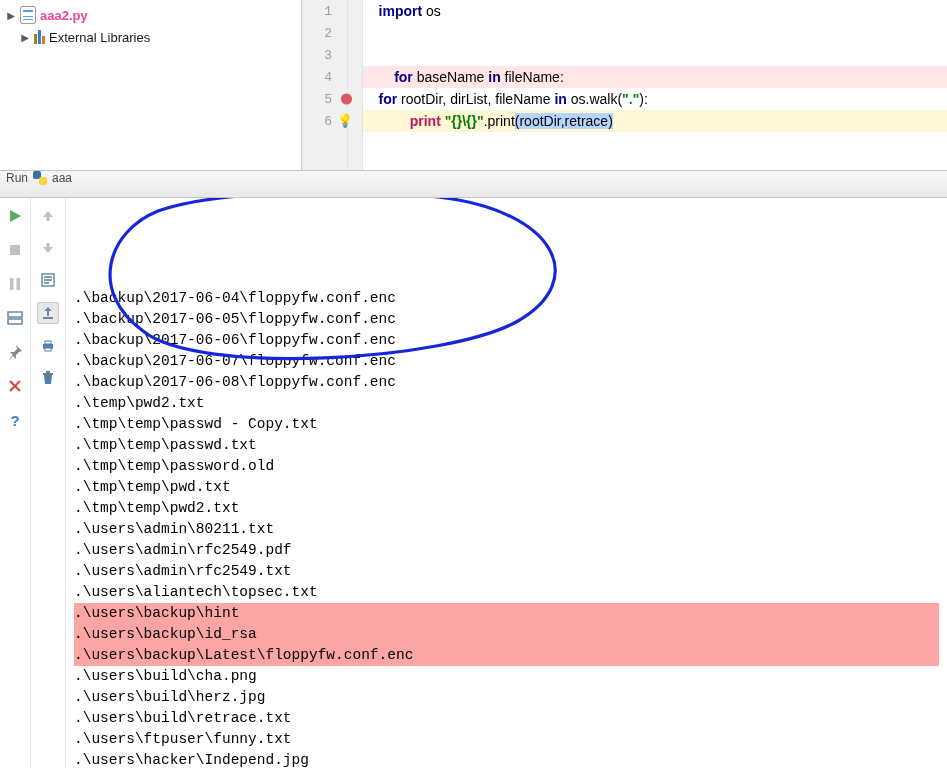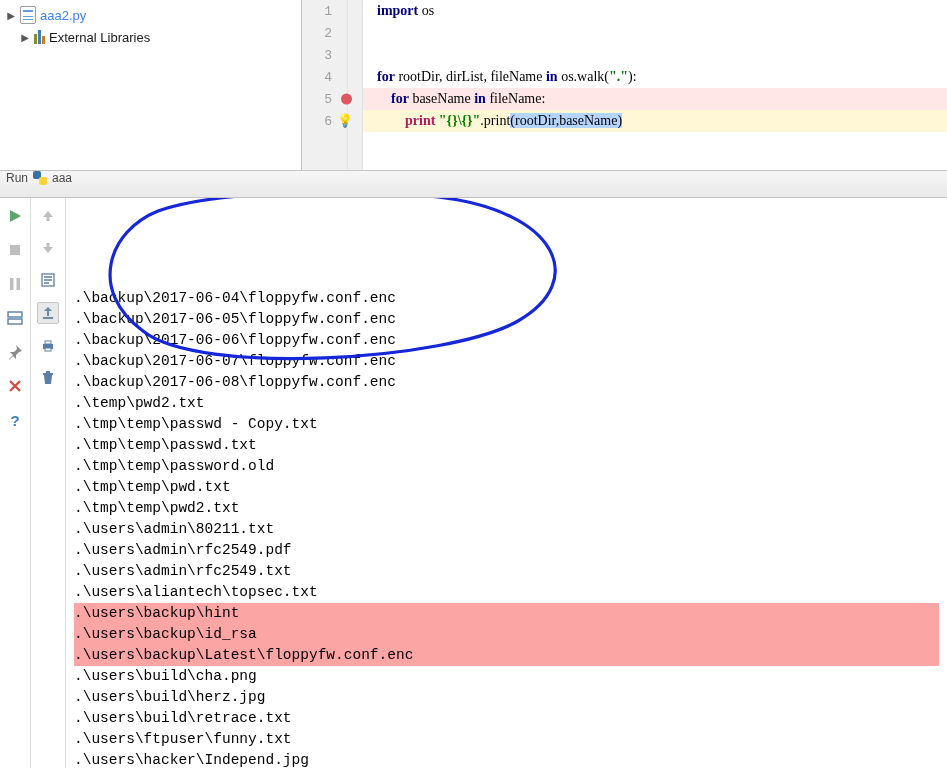--- a/index.html
+++ b/index.html
@@ -9,30 +9,30 @@
   .tree-row .arrow{width:10px;text-align:center;color:#595959;font-size:10px}
   .tree-row.indent{padding-left:20px}
   .file-icon{display:inline-block;width:14px;height:16px;background:#fff;border:1px solid #9d9d9d;border-radius:2px;position:relative}
   .file-icon:before{content:"";position:absolute;left:2px;right:2px;top:3px;border-top:2px solid #5f9de6;border-bottom:4px double #5f9de6;height:4px}
   .lib-icon{display:inline-flex;gap:1px;align-items:flex-end;height:14px}
   .lib-icon span{width:3px;background:currentColor}
   .lib-icon .b1{height:10px;color:#8a8a2a}
   .lib-icon .b2{height:14px;color:#3e7fc1}
   .lib-icon .b3{height:8px;color:#d07a2a}
   .tree-label{white-space:nowrap}
-  .tree-label.bold{font-weight:400;color:#3b82f6}
+  .tree-label.bold{font-weight:700;color:#ec4899}
 
   .editor{flex:1;background:#fff;display:flex}
   .gutter{width:60px;background:#f0f0f0;border-right:1px solid #e0e0e0;position:relative;font-family:"Consolas","Courier New",monospace;font-size:13px;color:#a0a0a0}
   .gline{height:22px;display:flex;align-items:center;justify-content:flex-end;padding-right:30px;position:relative}
   .gline .num{width:18px;text-align:right}
   .gline .bp{position:absolute;right:10px;top:50%;transform:translateY(-50%);width:11px;height:11px;border-radius:50%;background:#db5860}
   .gline .bulb{position:absolute;right:8px;top:50%;transform:translateY(-50%);font-size:13px}
   .fold-col{position:absolute;right:0;top:0;bottom:0;width:14px;border-left:1px solid #e4e4e4}
-  .code{flex:1;font-family:Liberation Serif, serif;font-size:14px;line-height:22px;padding-top:0}
+  .code{flex:1;font-family:Liberation Sans, sans-serif;font-size:14px;line-height:22px;padding-top:0}
   .cline{height:22px;white-space:pre}
   .cline.hl-red{background:#ffe7e7}
   .cline.hl-yel{background:#fff7d6}
   .kw{color:#000080;font-weight:600}
   .kw2{color:#be185d;font-weight:600}
   .str{color:#008000;font-weight:600}
   .sel{background:#b5d5ff}
   .pad{display:inline-block}
 
   .run-panel{display:flex;flex-direction:column;height:598px}
@@ -99,23 +99,23 @@
         </div>
       <div class="gline">
           <span class="num">6</span>
           <span class="bulb">💡</span>
         </div>
     </div>
     <div class="code">
       <div class="cline"><span class="pad">    </span><span class="kw">import</span><span> os</span></div>
       <div class="cline"></div>
       <div class="cline"></div>
+      <div class="cline hl-red"><span class="pad">        </span><span class="kw">for</span><span> baseName </span><span class="kw">in</span><span> fileName</span><span>:</span></div>
       <div class="cline"><span class="pad">    </span><span class="kw">for</span><span> rootDir, dirList, fileName </span><span class="kw">in</span><span> os.walk</span><span>(</span><span class="str">"."</span><span>)</span><span>:</span></div>
-      <div class="cline hl-red"><span class="pad">        </span><span class="kw">for</span><span> baseName </span><span class="kw">in</span><span> fileName</span><span>:</span></div>
-      <div class="cline hl-yel"><span class="pad">            </span><span class="kw2">print</span><span> </span><span class="str">"{}\{}"</span><span>.</span><span>print</span><span class="sel"><span>(</span><span>rootDir,baseName</span><span>)</span></span></div>
+      <div class="cline hl-yel"><span class="pad">            </span><span class="kw2">print</span><span> </span><span class="str">"{}\{}"</span><span>.</span><span>print</span><span class="sel"><span>(</span><span>rootDir,retrace</span><span>)</span></span></div>
     </div>
   </div>
 </div>
 
 <div class="run-panel">
   <div class="run-header">
     <span>Run</span>
     <span class="py-icon"></span>
     <span>aaa</span>
   </div>

